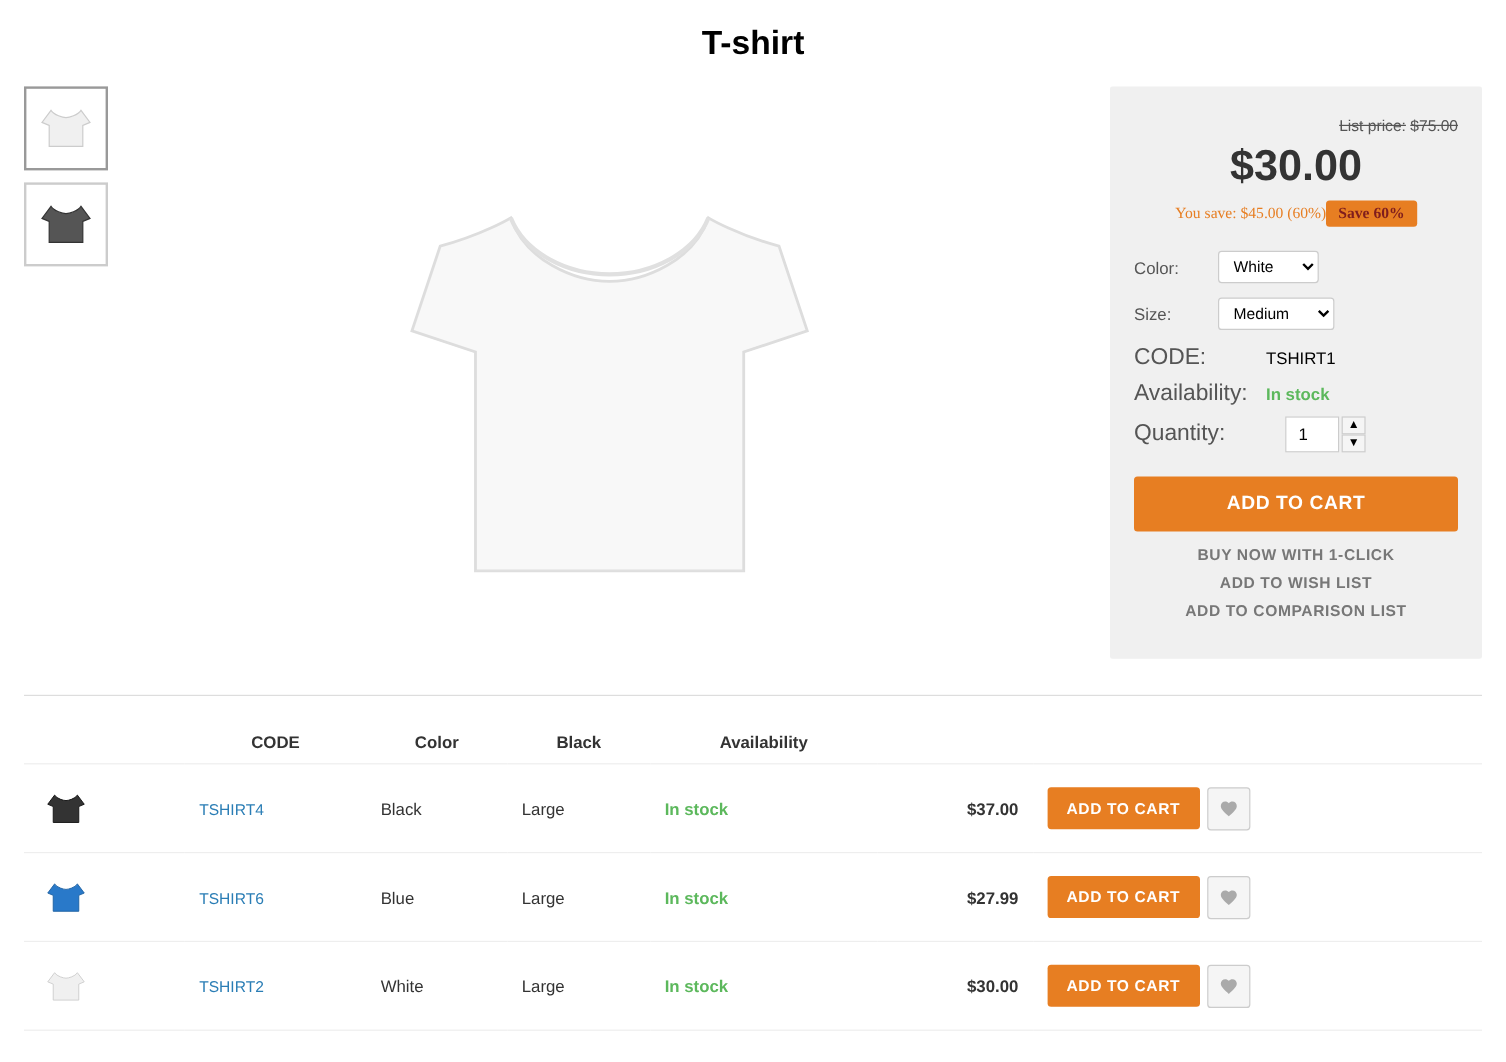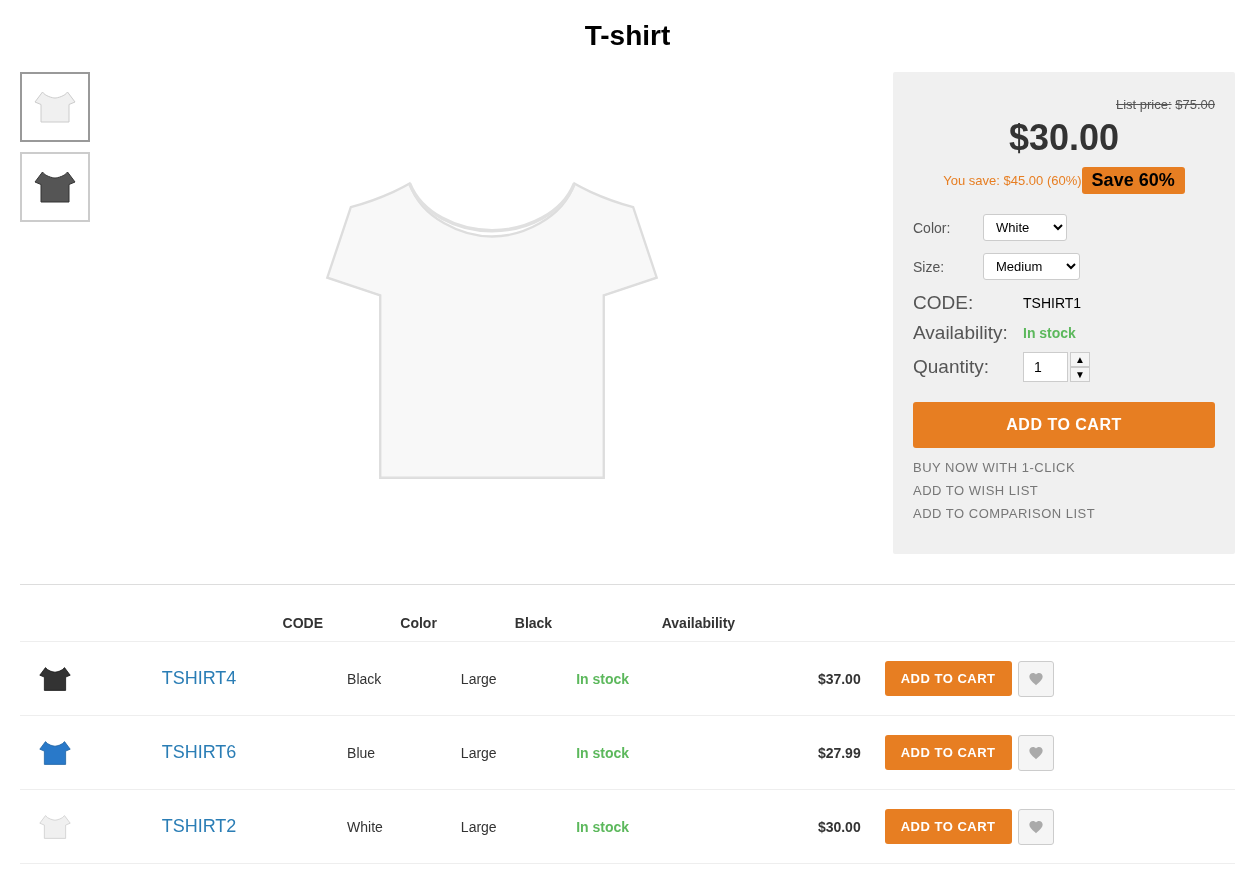--- a/index.html
+++ b/index.html
@@ -14,63 +14,63 @@
     .thumbnails { display: flex; flex-direction: column; gap: 10px; width: 75px; }
     .thumbnail { width: 70px; height: 70px; border: 2px solid #ccc; cursor: pointer; display: flex; align-items: center; justify-content: center; background: #fff; overflow: hidden; }
     .thumbnail.active { border-color: #999; }
     .thumbnail svg { width: 50px; height: 50px; }
 
     
     .main-image { flex: 1; display: flex; align-items: center; justify-content: center; min-height: 400px; }
     .main-image svg { width: 360px; height: 400px; }
 
     
-    .product-info { width: 342px; background: #f0f0f0; padding: 25px 20px; border-radius: 2px; }
+    .product-info { width: 310px; background: #f0f0f0; padding: 25px 20px; border-radius: 2px; }
 
     .product-title { text-align: center; font-size: 28px; font-weight: bold; color: #000000; margin-bottom: 20px; flex: 0 0 100%; }
 
     .list-price { text-align: right; font-size: 13px; color: #555; margin-bottom: 5px; }
     .list-price span { text-decoration: line-through; }
 
     .sale-price { text-align: center; font-size: 36px; font-weight: bold; color: #333; margin-bottom: 8px; }
 
-    .savings-row { display: flex; align-items: center; gap: 0; margin-bottom: 20px; justify-content: center; }
+    .savings-row { display: flex; align-items: center; gap: 0; margin-bottom: 20px; justify-content: center; font-family: Liberation Serif, serif; }
     .savings-text { color: #e77e22; font-size: 13px; }
-    .save-badge { background: #e77e22; color: #000000; padding: 3px 10px; border-radius: 3px; font-size: 18px; font-weight: bold; }
+    .save-badge { background: #e77e22; color: #7f1d1d; padding: 3px 10px; border-radius: 3px; font-size: 13px; font-weight: bold; }
 
     .option-row { display: flex; align-items: center; margin-bottom: 12px; }
     .option-label { width: 70px; font-weight: normal; color: #555; font-size: 14px; }
     .option-select { padding: 4px 20px 4px 8px; border: 1px solid #ccc; border-radius: 3px; font-size: 13px; background: #fff; appearance: auto; cursor: pointer; }
 
     .info-row { display: flex; align-items: center; margin-bottom: 8px; }
     .info-label { width: 110px; color: #555; font-size: 19px; }
     .info-value { color: #000000; font-size: 14px; }
     .in-stock { color: #5cb85c; font-weight: bold; }
 
-    .qty-row { display: flex; align-items: center; margin-bottom: 20px; }
+    .qty-row { display: flex; align-items: center; margin-bottom: 20px; gap: 16px; }
     .qty-control { display: flex; align-items: center; }
     .qty-input { width: 45px; height: 30px; text-align: center; border: 1px solid #ccc; font-size: 14px; }
     .qty-buttons { display: flex; flex-direction: column; margin-left: 2px; }
     .qty-btn { width: 20px; height: 15px; border: 1px solid #ccc; background: #f5f5f5; cursor: pointer; display: flex; align-items: center; justify-content: center; font-size: 10px; padding: 0; }
 
     .add-to-cart-btn { display: block; width: 100%; padding: 14px; background: #e77e22; color: #fff; border: none; border-radius: 3px; font-size: 16px; font-weight: bold; cursor: pointer; text-align: center; margin-bottom: 12px; letter-spacing: 0.5px; }
 
-    .action-link { display: block; text-align: left; color: #777; font-size: 13px; letter-spacing: 0.5px; cursor: pointer; margin-bottom: 8px; text-transform: uppercase; }
+    .action-link { display: block; text-align: center; color: #777; font-size: 13px; letter-spacing: 0.5px; cursor: pointer; margin-bottom: 8px; text-transform: uppercase; font-weight: bold; }
 
     
     .variants-section { margin-top: 10px; padding-top: 20px; border-top: 1px solid #ddd; }
 
     .variants-table { width: 100%; border-collapse: collapse; }
-    .variants-table th { text-align: right; padding: 10px 12px; font-weight: bold; color: #333; border-bottom: 1px solid #eee; font-size: 14px; }
+    .variants-table th { text-align: center; padding: 10px 12px; font-weight: bold; color: #333; border-bottom: 1px solid #eee; font-size: 14px; }
     .variants-table td { padding: 14px 12px; border-bottom: 1px solid #eee; vertical-align: middle; font-size: 14px; }
 
     .variant-thumb { width: 45px; height: 45px; display: flex; align-items: center; justify-content: center; }
     .variant-thumb svg { width: 38px; height: 38px; }
 
-    .variant-code { color: #2a7db5; cursor: pointer; font-size: 18px; }
+    .variant-code { color: #2a7db5; cursor: pointer; font-size: 13px; }
 
     .variant-price { text-align: right; font-weight: bold; font-size: 15px; color: #333; padding-right: 10px; }
 
     .variant-add-btn { background: #e77e22; color: #fff; border: none; border-radius: 3px; padding: 10px 16px; font-size: 13px; font-weight: bold; cursor: pointer; white-space: nowrap; letter-spacing: 0.5px; }
 
     .wishlist-btn { width: 36px; height: 36px; border: 1px solid #ccc; background: #f5f5f5; cursor: pointer; display: flex; align-items: center; justify-content: center; border-radius: 3px; margin-left: 6px; }
 
     .btn-group { display: flex; align-items: center; }
     .left-section { display: flex; gap: 15px; flex: 1; }
   </style>

